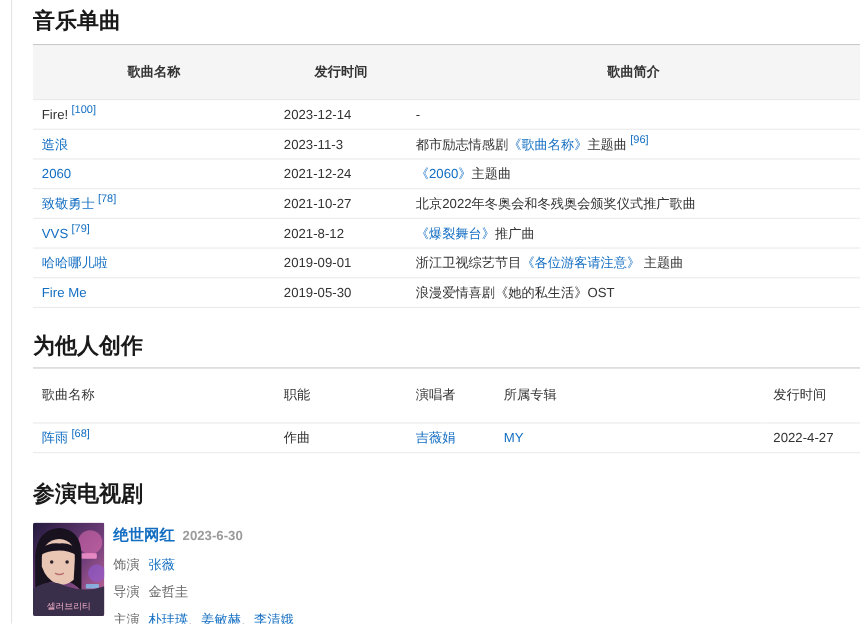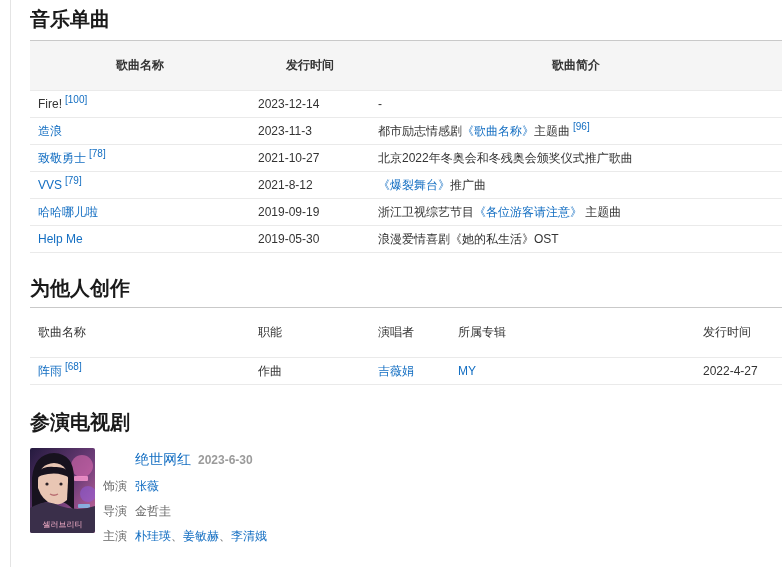--- a/index.html
+++ b/index.html
@@ -24,21 +24,21 @@
     border-top:1px solid #eaeaea;white-space:nowrap;overflow:hidden;vertical-align:middle;
   }
   table.t2 th{background:#fff;font-weight:normal;text-align:left;}
   .lnk{color:#136ec2;cursor:pointer;}
   sup.ref{font-size:10px;margin-left:3px;line-height:0;}
 
   .drama-card{margin-top:8px;display:flex;align-items:flex-start;}
   .poster{width:65px;height:85px;flex:0 0 65px;border-radius:2px;overflow:hidden;cursor:pointer;}
   .drama-info{margin-left:8px;padding-top:1px;}
   .drama-title-row{line-height:20px;}
-  .drama-title{font-size:14px;font-weight:normal;color:#136ec2;cursor:pointer;margin-left:32px;}
+  .drama-title{font-size:14px;font-weight:bold;color:#136ec2;cursor:pointer;}
   .drama-date{font-size:12px;font-weight:bold;color:#9b9b9b;margin-left:7px;}
   .drama-field{font-size:12px;line-height:17px;margin-top:8px;color:#666;}
   .drama-field .lbl{color:#666;margin-right:8px;}
 </style>
 </head>
 <body>
 
 <div class="left-rule"></div>
 
 <div class="content">
@@ -63,36 +63,41 @@
           <td><span>Fire!</span><sup class="ref lnk">[100]</sup></td>
           <td><span>2023-12-14</span></td>
           <td><span>-</span></td>
         </tr>
         <tr>
           <td><span class="lnk">造浪</span></td>
           <td><span>2023-11-3</span></td>
           <td><span>都市励志情感剧</span><span class="lnk">《歌曲名称》</span><span>主题曲</span><sup class="ref lnk">[96]</sup></td>
         </tr>
         <tr>
+          <td><span class="lnk">2060</span></td>
+          <td><span>2021-12-24</span></td>
+          <td><span class="lnk">《2060》</span><span>主题曲</span></td>
+        </tr>
+        <tr>
           <td><span class="lnk">致敬勇士</span><sup class="ref lnk">[78]</sup></td>
           <td><span>2021-10-27</span></td>
           <td><span>北京2022年冬奥会和冬残奥会颁奖仪式推广歌曲</span></td>
         </tr>
         <tr>
           <td><span class="lnk">VVS</span><sup class="ref lnk">[79]</sup></td>
           <td><span>2021-8-12</span></td>
           <td><span class="lnk">《爆裂舞台》</span><span>推广曲</span></td>
         </tr>
         <tr>
           <td><span class="lnk">哈哈哪儿啦</span></td>
-          <td><span>2019-09-19</span></td>
+          <td><span>2019-09-01</span></td>
           <td><span>浙江卫视综艺节目</span><span class="lnk">《各位游客请注意》</span><span> 主题曲</span></td>
         </tr>
         <tr>
-          <td><span class="lnk">Help Me</span></td>
+          <td><span class="lnk">Fire Me</span></td>
           <td><span>2019-05-30</span></td>
           <td><span>浪漫爱情喜剧《她的私生活》OST</span></td>
         </tr>
       </tbody>
   </table>
 
   <h2 class="sec sec2">为他人创作</h2>
 
   <table class="data-table t2">
     <colgroup>

